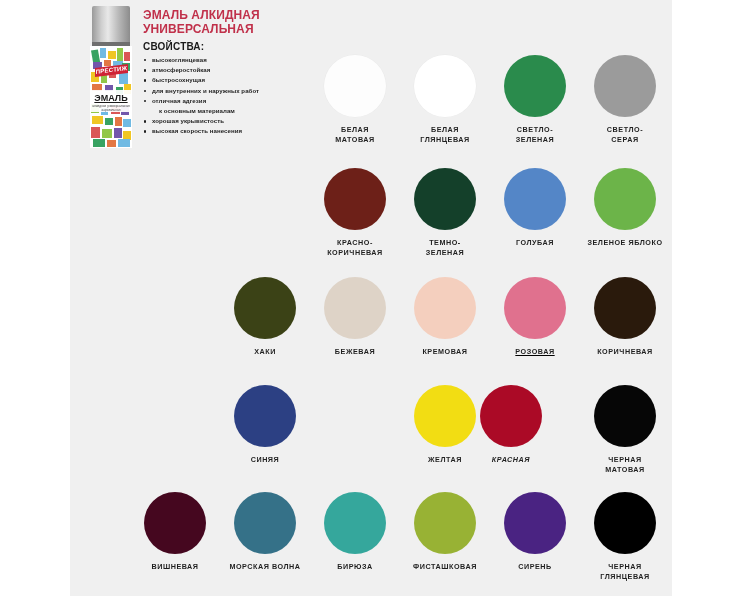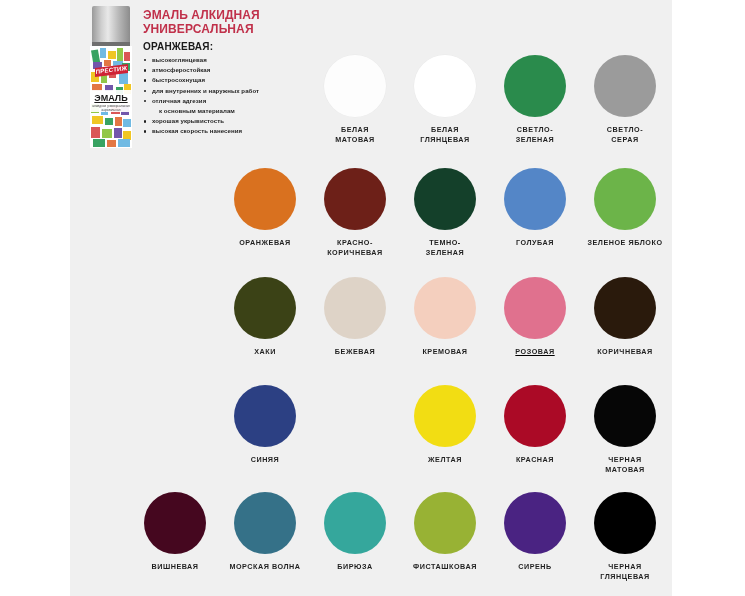--- a/index.html
+++ b/index.html
@@ -260,21 +260,21 @@
 аэрозольная</div>
         </div>
       </div>
 
       <div id="title-block">
         <div class="main-title">ЭМАЛЬ АЛКИДНАЯ</div>
         <div class="main-title">УНИВЕРСАЛЬНАЯ</div>
       </div>
 
       <div id="props-block">
-        <div class="props-title">ОРАНЖЕВАЯ:</div>
+        <div class="props-title">СВОЙСТВА:</div>
         <ul class="props">
           <li><span class="bullet"></span><span>высокоглянцевая</span></li>
           <li><span class="bullet"></span><span>атмосферостойкая</span></li>
           <li><span class="bullet"></span><span>быстросохнущая</span></li>
           <li><span class="bullet"></span><span>для внутренних и наружных работ</span></li>
           <li><span class="bullet"></span><span>отличная адгезия</span></li>
           <li class="nobullet"><span>к основным материалам</span></li>
           <li><span class="bullet"></span><span>хорошая укрывистость</span></li>
           <li><span class="bullet"></span><span>высокая скорость нанесения</span></li>
         </ul>
@@ -298,24 +298,20 @@
             <div class="cap">СВЕТЛО-
 ЗЕЛЕНАЯ</div>
           </div>
           <div class="cell" style="left: 510px;">
             <div class="dot" style="background: rgb(155, 155, 155);"></div>
             <div class="cap">СВЕТЛО-
 СЕРАЯ</div>
           </div>
         </div>
         <div class="row" style="top: 168px;">
-          <div class="cell" style="left: 150px;">
-            <div class="dot" style="background: rgb(217, 113, 31);"></div>
-            <div class="cap">ОРАНЖЕВАЯ</div>
-          </div>
           <div class="cell" style="left: 240px;">
             <div class="dot" style="background: rgb(109, 32, 24);"></div>
             <div class="cap">КРАСНО-
 КОРИЧНЕВАЯ</div>
           </div>
           <div class="cell" style="left: 330px;">
             <div class="dot" style="background: rgb(20, 64, 42);"></div>
             <div class="cap">ТЕМНО-
 ЗЕЛЕНАЯ</div>
           </div>
@@ -352,21 +348,21 @@
         </div>
         <div class="row" style="top: 385px;">
           <div class="cell" style="left: 150px;">
             <div class="dot" style="background: rgb(44, 64, 131);"></div>
             <div class="cap">СИНЯЯ</div>
           </div>
           <div class="cell" style="left: 330px; text-align: center;">
             <div class="dot" style="background: rgb(242, 221, 19);"></div>
             <div class="cap">ЖЕЛТАЯ</div>
           </div>
-          <div class="cell" style="left: 420px;">
+          <div class="cell" style="left: 396px; font-style: italic;">
             <div class="dot" style="background: rgb(171, 10, 38);"></div>
             <div class="cap">КРАСНАЯ</div>
           </div>
           <div class="cell" style="left: 510px;">
             <div class="dot" style="background: rgb(6, 6, 6);"></div>
             <div class="cap">ЧЕРНАЯ
 МАТОВАЯ</div>
           </div>
         </div>
         <div class="row" style="top: 492px;">

